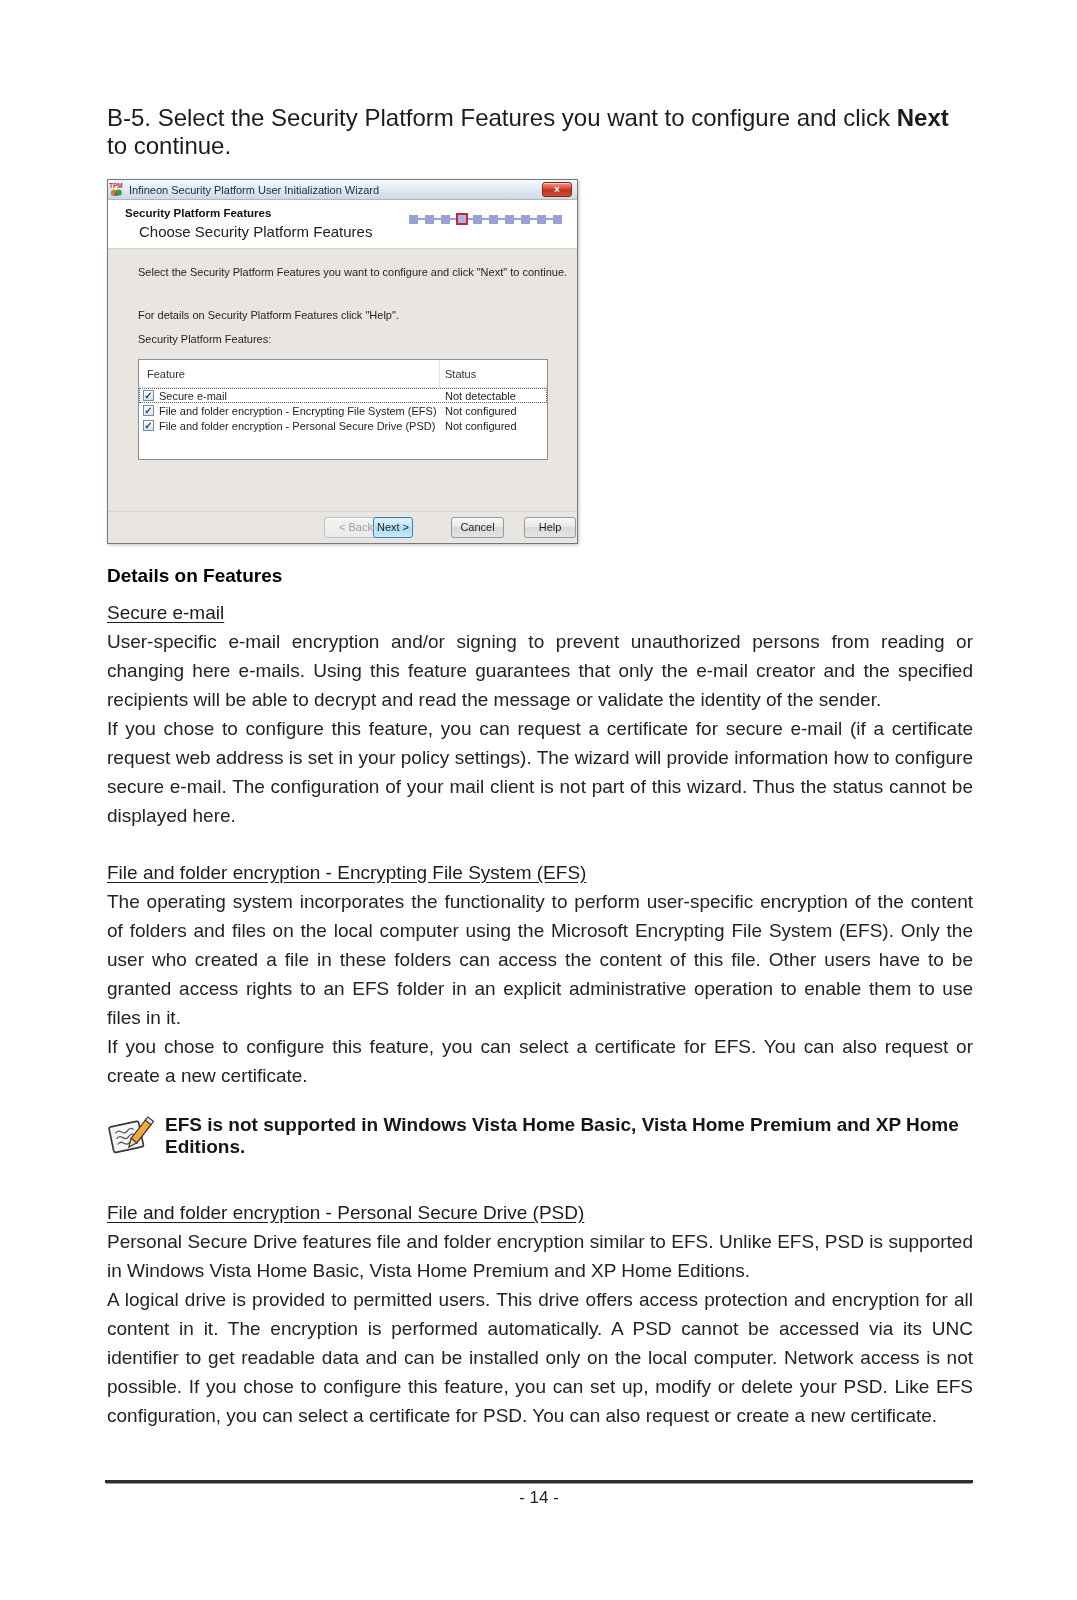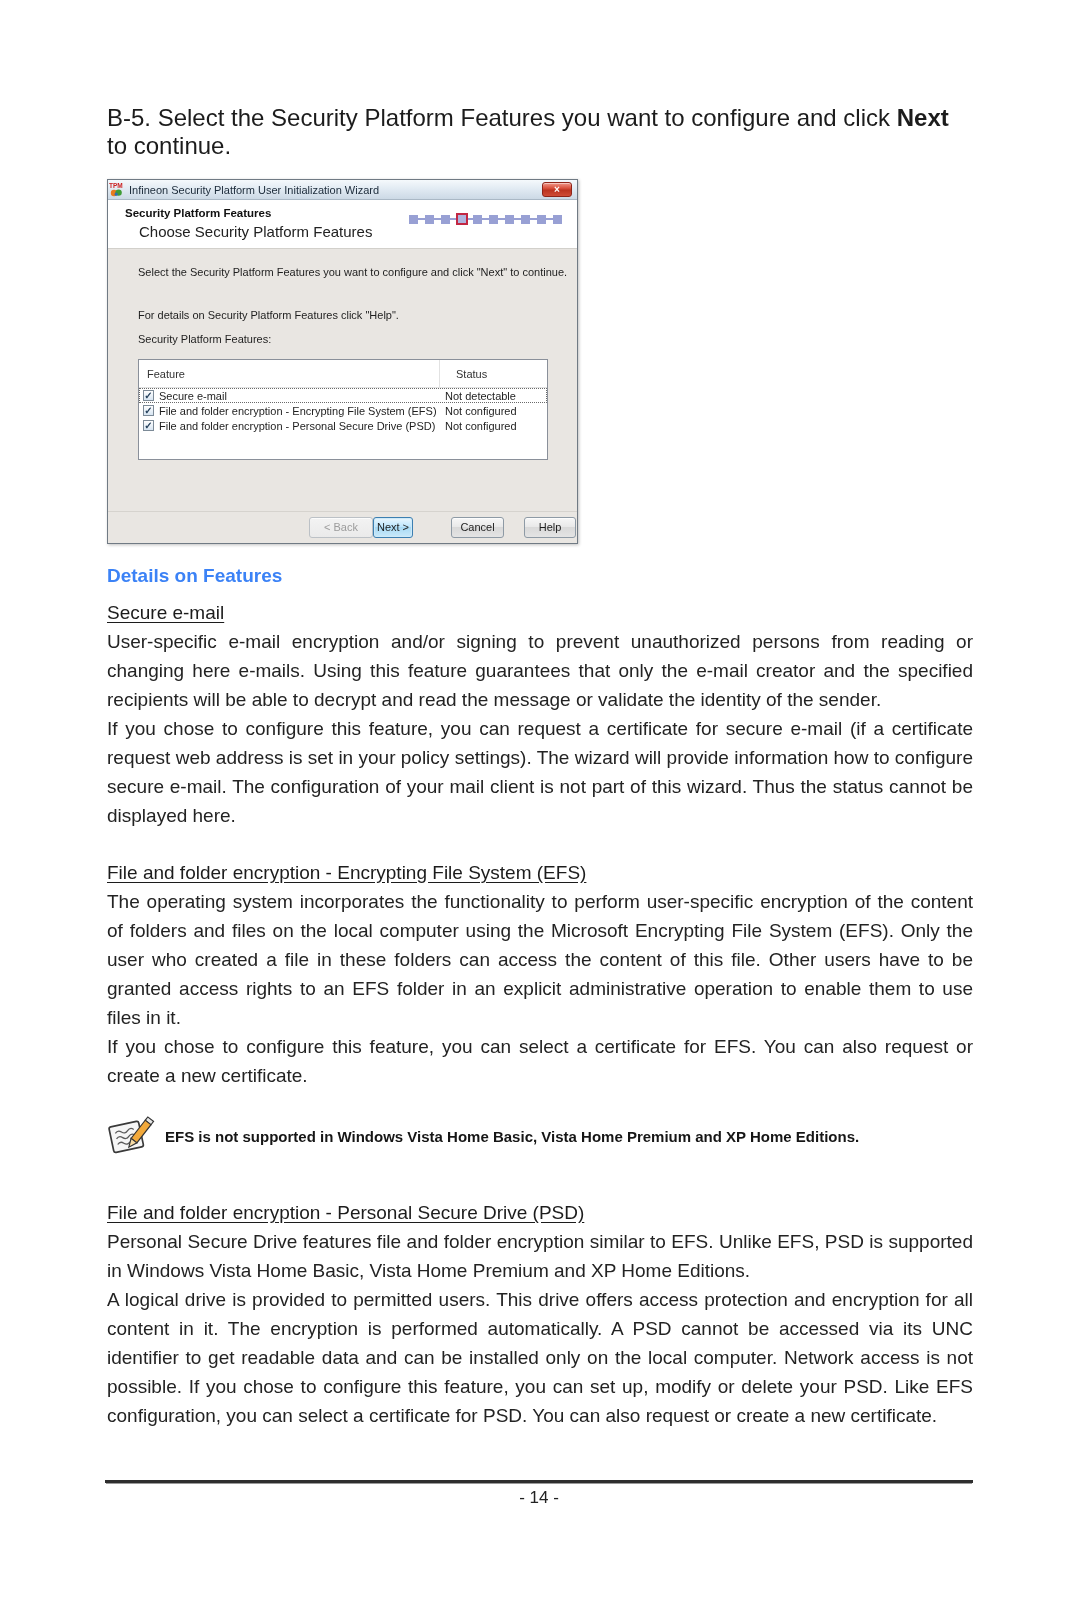--- a/index.html
+++ b/index.html
@@ -55,56 +55,56 @@
   .instr2 { position:absolute; left:30px; top:60px; }
   .list-label { position:absolute; left:30px; top:84px; }
 
   .feature-table {
     position:absolute; left:30px; top:110px; width:410px; height:101px;
     background:#fff; border:1px solid #8a909a; overflow:hidden;
   }
   .t-header { display:flex; height:28px; border-bottom:1px solid #e2e2e2; color:#333; }
   .t-header .th { display:flex; align-items:center; }
   .th-feature { flex:0 0 300px; padding-left:8px; }
-  .th-status  { flex:1; padding-left:16px; border-left:1px solid #e2e2e2; }
+  .th-status  { flex:1; padding-left:5px; border-left:1px solid #e2e2e2; }
   .t-row { display:flex; height:15px; align-items:center; }
   .t-row.selected { outline:1px dotted #6a6a6a; outline-offset:-1px; }
   .cell-feature { flex:0 0 300px; display:flex; align-items:center; padding-left:4px; }
   .cell-status  { flex:1; padding-left:6px; }
   .checkbox {
     flex:none; width:11px; height:11px; margin-right:5px;
     border:1px solid #7c8a97; background:linear-gradient(#fefefe, #d7e5f2);
     font-size:10px; line-height:9px; text-align:center; color:#25405c; font-weight:bold;
   }
 
   .wiz-footer { flex:none; height:32px; border-top:1px solid #d6d3ce; position:relative; }
   .btn {
     position:absolute; top:5px; height:21px; font-size:11px; text-align:center;
     border:1px solid #8e9aa5; border-radius:3px; color:#1e1e1e; line-height:19px;
     background:linear-gradient(#f7f7f7, #e9e9e9 45%, #d8d8d8 46%, #e4e4e4);
     box-shadow:inset 0 1px 0 rgba(255,255,255,0.7); cursor:default;
   }
-  .btn-back   { left:201px; width:64px; color:#9c9c9c; border-color:#bcc1c6; background:linear-gradient(#f3f3f3,#eaeaea); }
+  .btn-back   { left:216px; width:64px; color:#9c9c9c; border-color:#bcc1c6; background:linear-gradient(#f3f3f3,#eaeaea); }
   .btn-next   { left:265px; width:40px; border-color:#3c7fb1;
                 background:linear-gradient(#eaf6fd, #bee6fd 45%, #a6d9f4 46%, #c9e9fa);
                 box-shadow:inset 0 0 0 1px #cfe9f7; }
   .btn-cancel { left:343px; width:53px; }
   .btn-help   { left:416px; width:52px; }
 
   
-  .details-heading { margin-top:21px; font-size:19px; font-weight:bold; color:#3b82f6; }
+  .details-heading { margin-top:21px; font-size:19px; font-weight:bold; color:#000000; }
   .section-title { font-size:19px; text-decoration:underline; text-underline-offset:3px; color:#1c1c1c; line-height:29px; }
   .st-secure { margin-top:11px; }
   .st-efs    { margin-top:28px; }
   .st-psd    { margin-top:40px; }
   .para { font-size:19px; line-height:29px; text-align:justify; color:#232323; }
 
   .note { margin-top:24px; display:flex; align-items:center; }
   .note-icon { flex:none; width:48px; height:44px; }
-  .note-text { margin-left:10px; font-size:15px; font-weight:bold; color:#161616; }
+  .note-text { margin-left:10px; font-size:19px; font-weight:bold; color:#161616; }
 
   
   .page-footer { position:absolute; left:105px; top:1480px; width:868px; }
   .footer-rule { border-top:3px solid #2e2e2e; box-shadow:0 2px 0 -1px #9a9a9a; }
   .footer-page-number { margin-top:5px; text-align:center; font-size:17px; color:#222; }
 </style>
 </head>
 <body>
 
 <div class="page">

